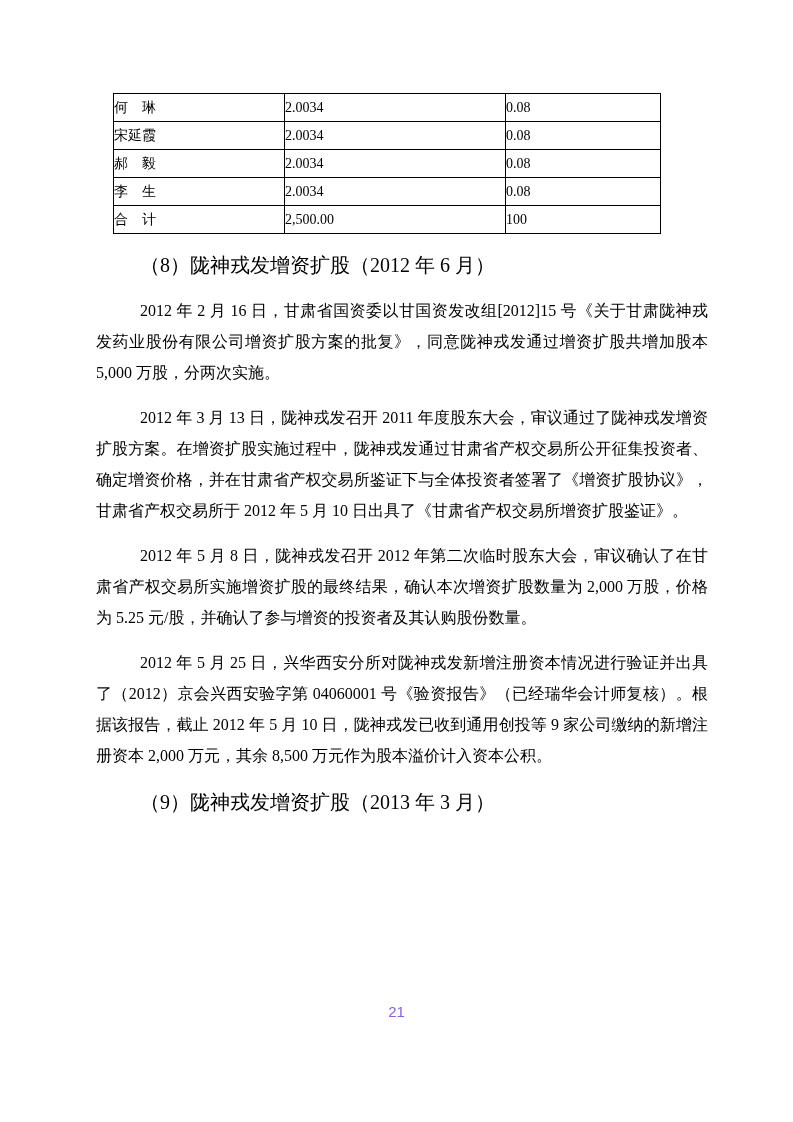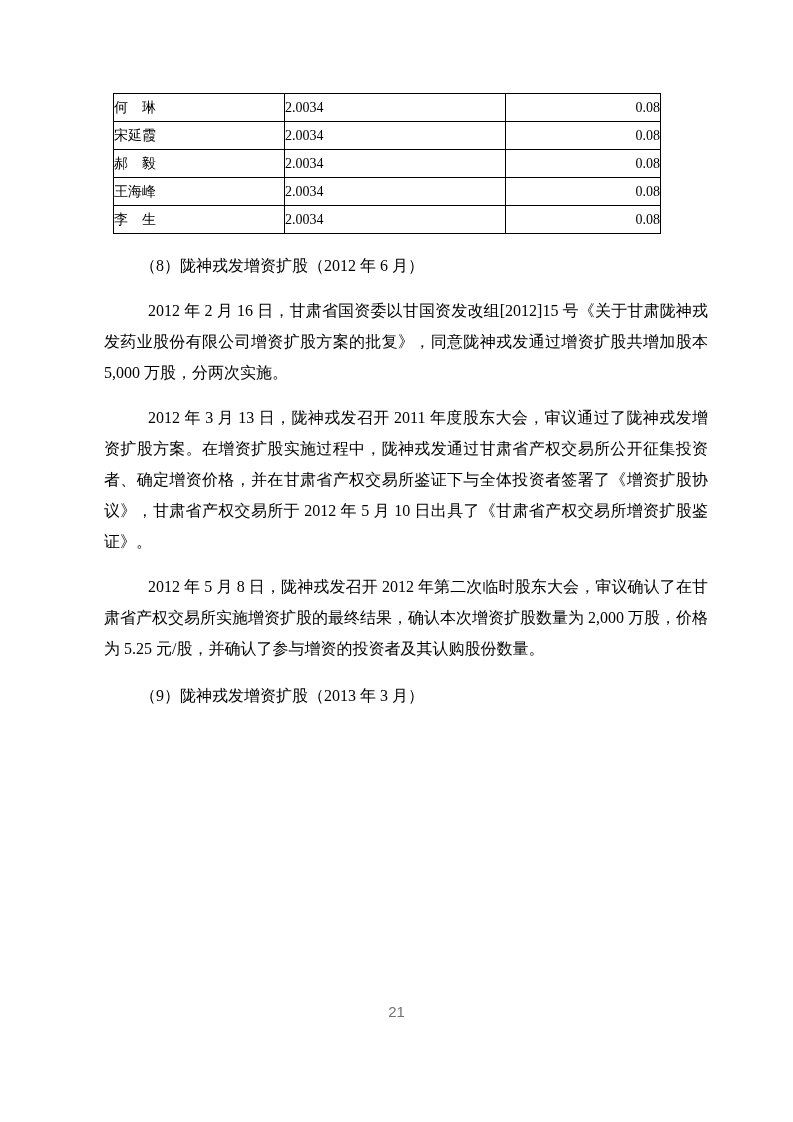--- a/index.html
+++ b/index.html
@@ -25,43 +25,43 @@
     border:1px solid #000;
     height:27px;
     font-size:14px;
     padding:0;
     overflow:hidden;
     white-space:nowrap;
     font-family:Liberation Serif, serif;
   }
   td.c-name { width:170px; padding-left:17px; text-align:left; }
   td.c-amount { width:220px; text-align:left; padding-right:10px; }
-  td.c-percent { width:154px; text-align:right; padding-right:11px; }
+  td.c-percent { width:154px; padding-right:11px; }
 
   .heading {
     margin:16px 0 14px 0;
-    font-size:16px;
+    font-size:20px;
     line-height:31px;
     text-indent:44px;
   }
   .para {
-    margin:0 0 14px 8px;
+    margin:0 0 14px 0;
     font-size:16px;
     line-height:31px;
     text-indent:44px;
     text-align:justify;
   }
   .page-number {
     position:absolute;
     top:1003px; left:0;
     width:793px;
     text-align:center;
     font-family:"Liberation Sans","DejaVu Sans",sans-serif;
     font-size:15px;
-    color:#737373;
+    color:#8b5cf6;
   }
 </style>
 </head>
 <body>
 
 <div class="page">
   <div class="content">
 
     <table class="shareholders">
       <tbody>
@@ -74,34 +74,35 @@
           <td class="c-name">宋延霞</td>
           <td class="c-amount">2.0034</td>
           <td class="c-percent">0.08</td>
         </tr>
         <tr>
           <td class="c-name">郝　毅</td>
           <td class="c-amount">2.0034</td>
           <td class="c-percent">0.08</td>
         </tr>
         <tr>
-          <td class="c-name">王海峰</td>
+          <td class="c-name">李　生</td>
           <td class="c-amount">2.0034</td>
           <td class="c-percent">0.08</td>
         </tr>
         <tr>
-          <td class="c-name">李　生</td>
-          <td class="c-amount">2.0034</td>
-          <td class="c-percent">0.08</td>
+          <td class="c-name">合　计</td>
+          <td class="c-amount">2,500.00</td>
+          <td class="c-percent">100</td>
         </tr>
       </tbody>
     </table>
 
     <p class="heading">（8）陇神戎发增资扩股（2012 年 6 月）</p>
     <p class="para">2012 年 2 月 16 日，甘肃省国资委以甘国资发改组[2012]15 号《关于甘肃陇神戎发药业股份有限公司增资扩股方案的批复》，同意陇神戎发通过增资扩股共增加股本 5,000 万股，分两次实施。</p>
     <p class="para">2012 年 3 月 13 日，陇神戎发召开 2011 年度股东大会，审议通过了陇神戎发增资扩股方案。在增资扩股实施过程中，陇神戎发通过甘肃省产权交易所公开征集投资者、确定增资价格，并在甘肃省产权交易所鉴证下与全体投资者签署了《增资扩股协议》，甘肃省产权交易所于 2012 年 5 月 10 日出具了《甘肃省产权交易所增资扩股鉴证》。</p>
     <p class="para">2012 年 5 月 8 日，陇神戎发召开 2012 年第二次临时股东大会，审议确认了在甘肃省产权交易所实施增资扩股的最终结果，确认本次增资扩股数量为 2,000 万股，价格为 5.25 元/股，并确认了参与增资的投资者及其认购股份数量。</p>
+    <p class="para">2012 年 5 月 25 日，兴华西安分所对陇神戎发新增注册资本情况进行验证并出具了（2012）京会兴西安验字第 04060001 号《验资报告》（已经瑞华会计师复核）。根据该报告，截止 2012 年 5 月 10 日，陇神戎发已收到通用创投等 9 家公司缴纳的新增注册资本 2,000 万元，其余 8,500 万元作为股本溢价计入资本公积。</p>
     <p class="heading">（9）陇神戎发增资扩股（2013 年 3 月）</p>
 
   </div>
 
   <div class="page-number">21</div>
 </div>
 
 </body></html>

